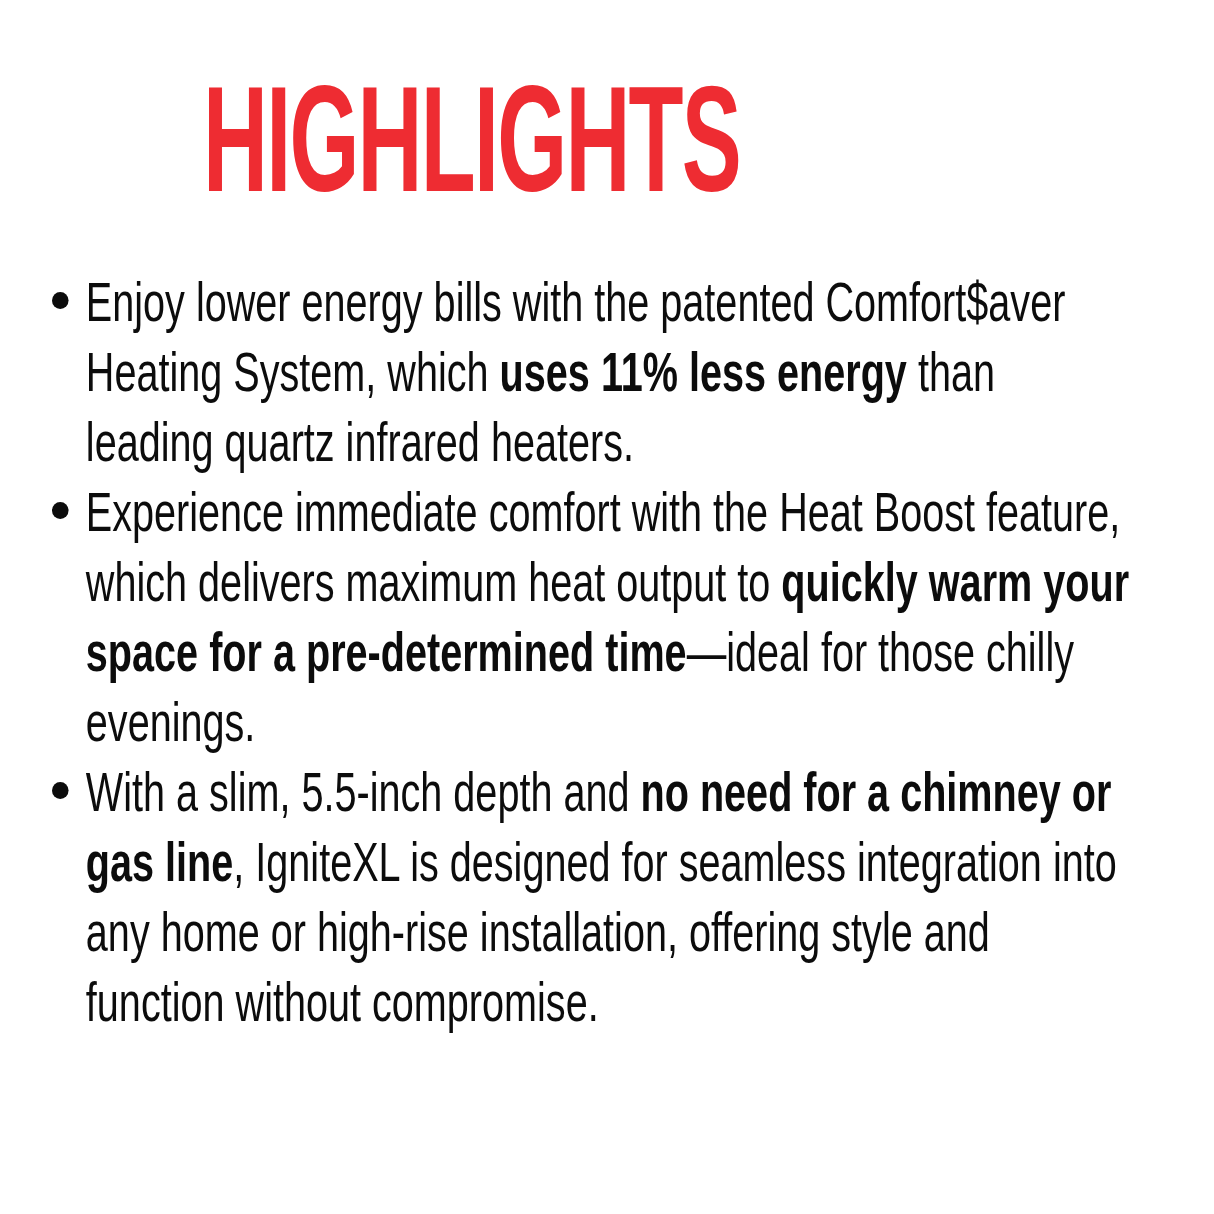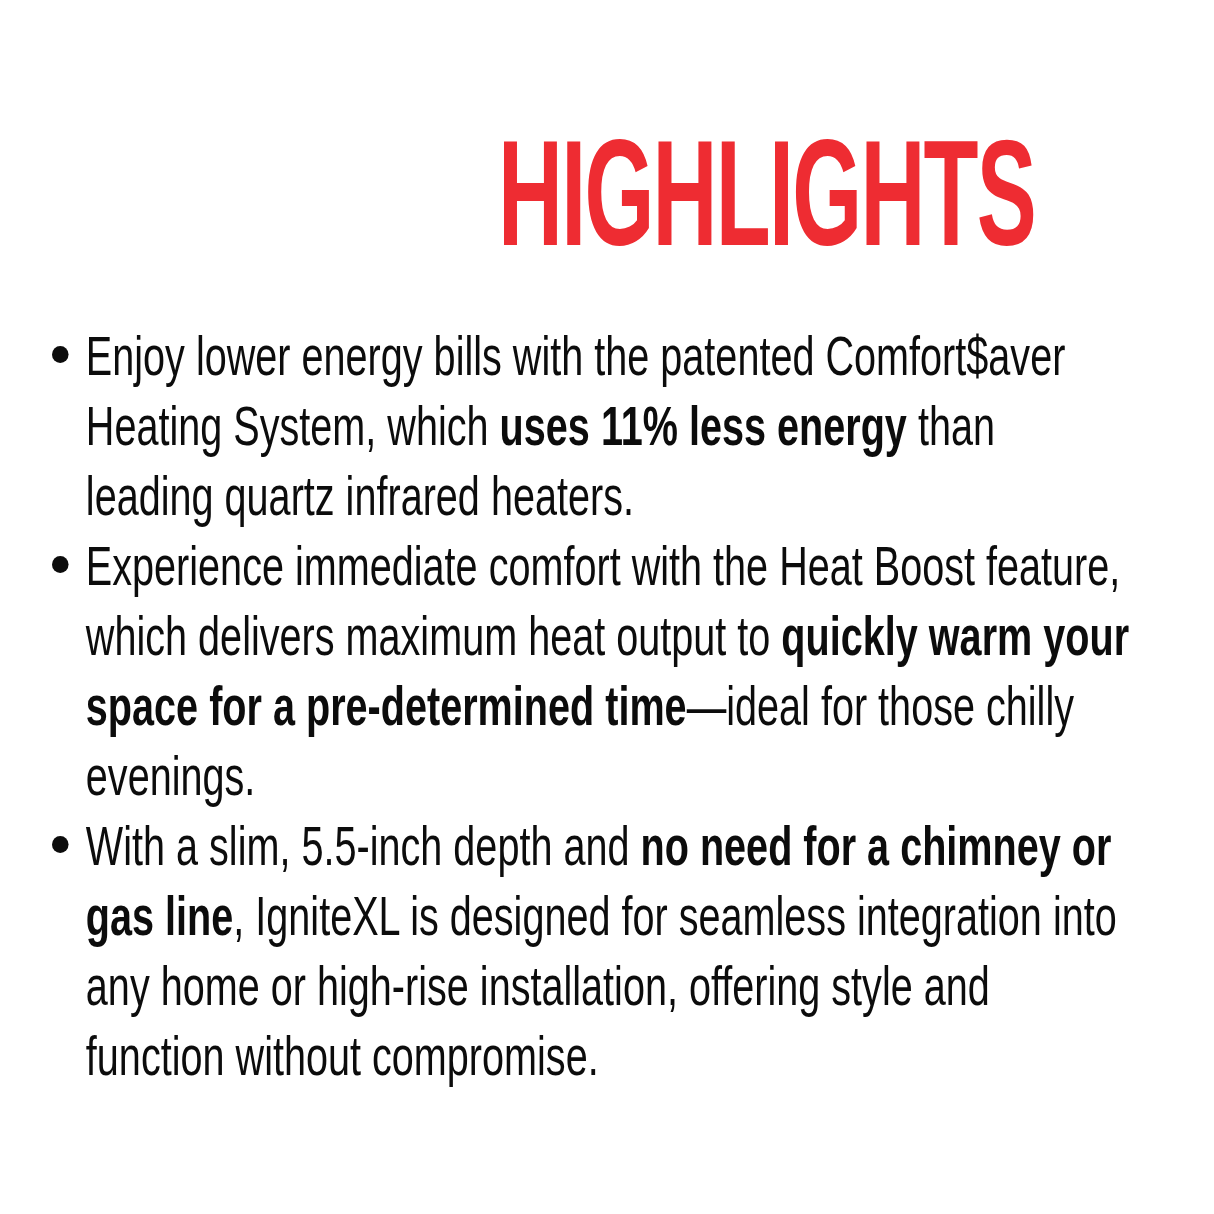--- a/index.html
+++ b/index.html
@@ -11,22 +11,23 @@
     font-family: "Liberation Sans", sans-serif;
   }
   .page {
     position: relative;
     width: 1214px;
     height: 1214px;
     background: #ffffff;
   }
   .title-wrap {
     display: flex;
-    justify-content: flex-end;
-    padding-top: 118px;
+    justify-content: flex-start;
+    padding-top: 64px;
+    margin-left: 24px;
   }
   .title {
     margin: 0;
     font-size: 150px;
     line-height: 1;
     font-weight: 700;
     letter-spacing: -3px;
     white-space: nowrap;
     transform: scaleX(0.60);
     transform-origin: center top;

